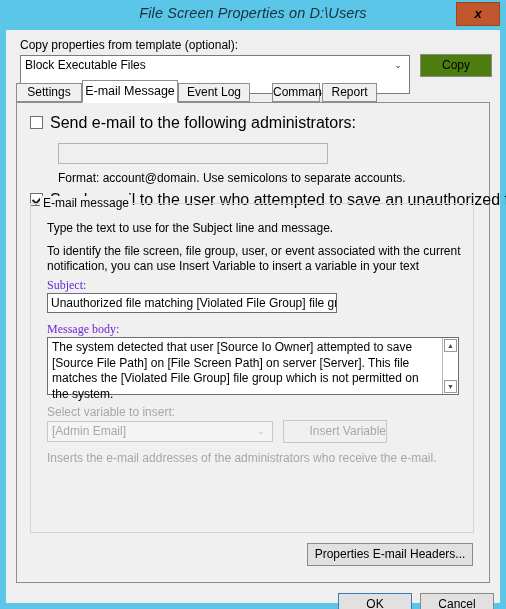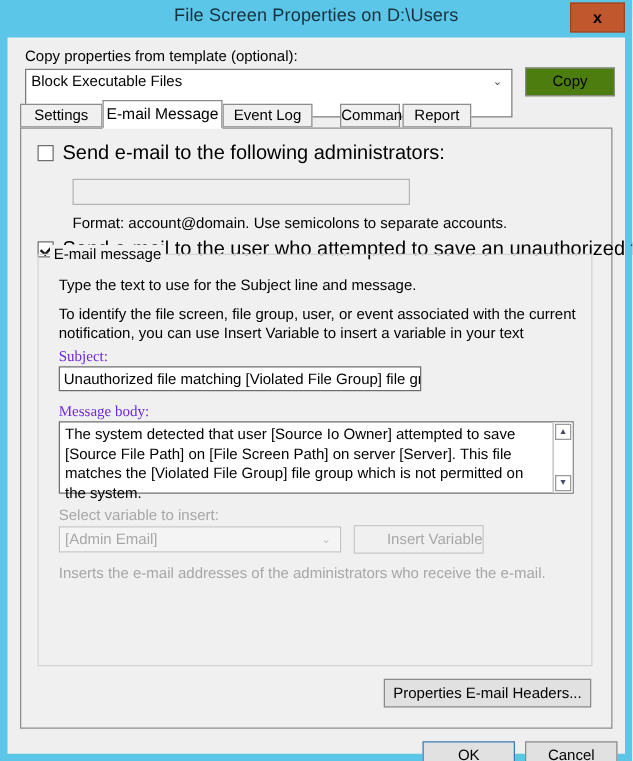--- a/index.html
+++ b/index.html
@@ -21,20 +21,21 @@
     overflow: hidden;
   }
 
   
   .titlebar {
     position: absolute;
     left: 0; top: 0;
     width: 506px;
     height: 14px;
     background: #5bc6e8;
+    font-style: italic;
   }
   .title-text {
     position: absolute;
     left: 0; top: 5px;
     width: 506px;
     text-align: center;
     font-size: 14.5px;
     color: #17313f;
     letter-spacing: 0.1px;
     white-space: nowrap;

